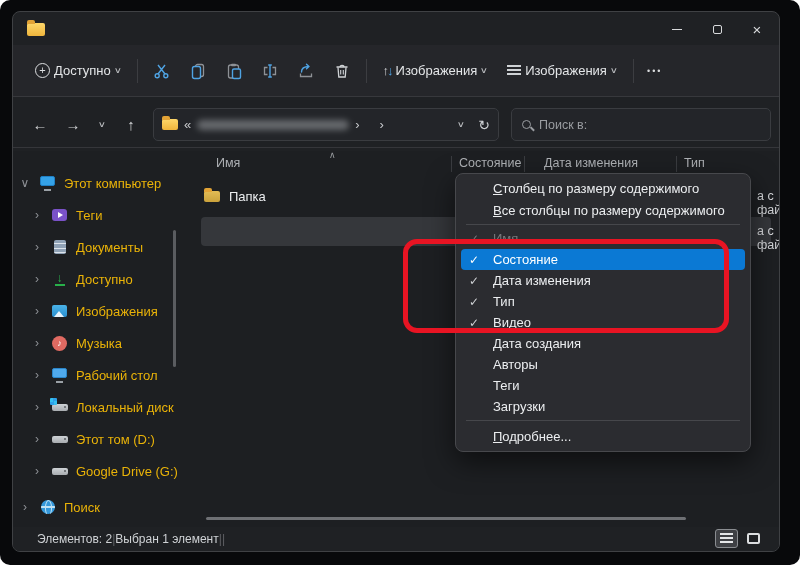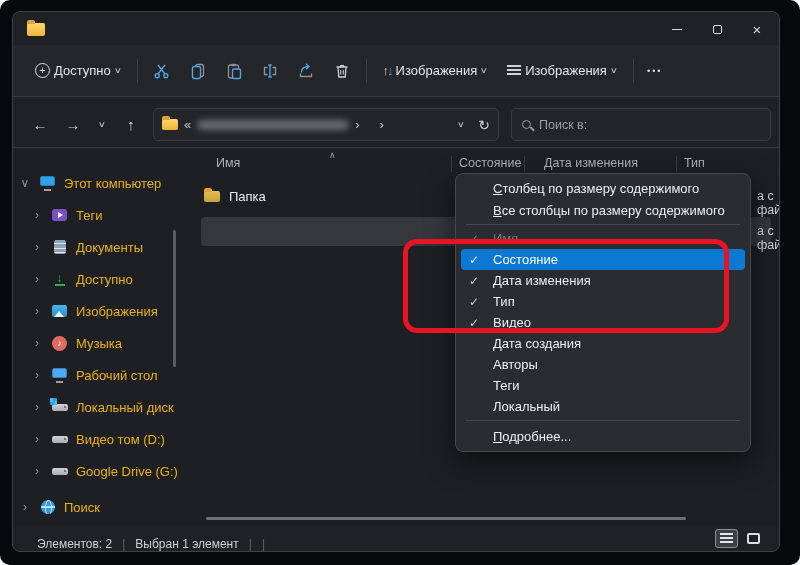--- a/index.html
+++ b/index.html
@@ -100,21 +100,21 @@
   .mi .ck.off { visibility:hidden; }
   .msep { height:1px; background:#46474b; margin:3px 10px; flex:none; }
   .u { text-decoration:underline; }
 
   
   .annot { position:absolute; left:390px; top:227px; width:326px; height:94px;
            border:5px solid #e81423; border-radius:14px; z-index:6; }
 
   
   .statusbar { position:absolute; left:0; bottom:0; width:100%; height:24px; background:#1f2124;
-               display:flex; align-items:flex-end; padding-left:24px; gap:10px; font-size:12px; color:#cfd2d5; }
+               display:flex; align-items:center; padding-left:24px; font-size:12px; color:#cfd2d5; }
   .sb-sep { color:#5e6064; }
   .viewtoggles { position:absolute; right:14px; bottom:3px; display:flex; gap:4px; }
   .vt { width:23px; height:19px; border-radius:3px; display:flex; align-items:center; justify-content:center; }
   .vt.active { background:#3e4044; border:1px solid #8a8d91; }
   .vt-list { width:13px; height:11px; background:repeating-linear-gradient(#e4e6e8 0 1.6px, transparent 1.6px 4.1px); }
   .vt-thumb { width:13px; height:11px; border:2px solid #dcdee0; border-radius:2px; }
 </style>
 </head>
 <body>
 
@@ -291,21 +291,21 @@
         <span class="ic">
             <span class="ic-disk win"></span>
           </span>
         <span class="slabel">Локальный диск</span>
       </div>
       <div class="side-item indent">
         <span class="tchev">›</span>
         <span class="ic">
             <span class="ic-disk"></span>
           </span>
-        <span class="slabel">Видео том (D:)</span>
+        <span class="slabel">Этот том (D:)</span>
       </div>
       <div class="side-item indent">
         <span class="tchev">›</span>
         <span class="ic">
             <span class="ic-disk"></span>
           </span>
         <span class="slabel">Google Drive (G:)</span>
       </div>
       <div class="side-item" style="margin-top:4px;">
         <span class="tchev">›</span>
@@ -376,21 +376,21 @@
       <div class="mi check">
         <span class="ck off">✓</span>
         <span>Авторы</span>
       </div>
       <div class="mi check">
         <span class="ck off">✓</span>
         <span>Теги</span>
       </div>
       <div class="mi check">
         <span class="ck off">✓</span>
-        <span>Локальный</span>
+        <span>Загрузки</span>
       </div>
       <div class="msep"></div>
       <div class="mi last">
         <span class="ck off">✓</span>
         <span><span class="u">П</span><span>одробнее...</span></span>
       </div>
     </div>
 
     <div class="annot"></div>
 

